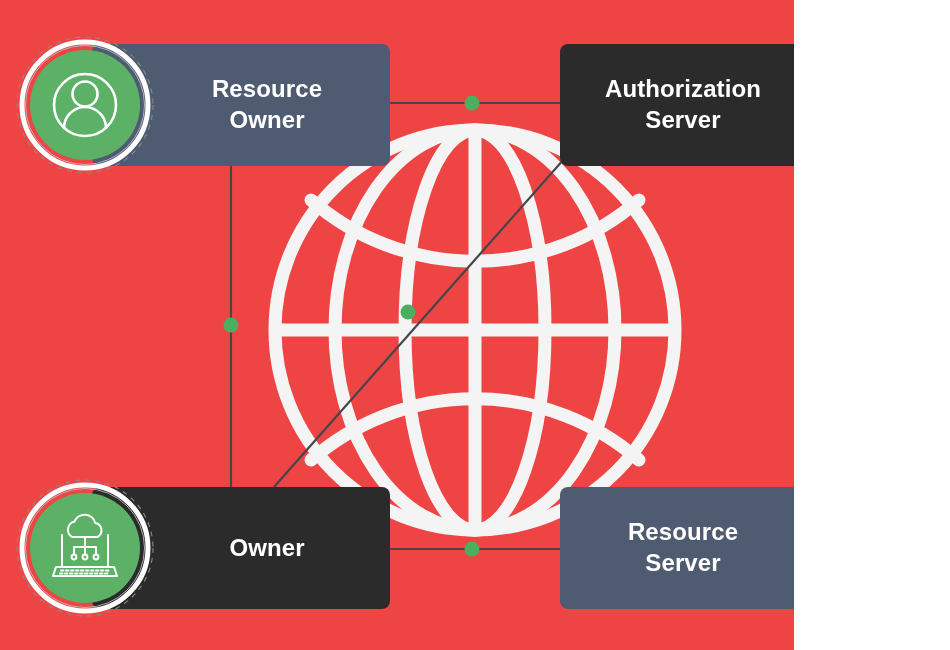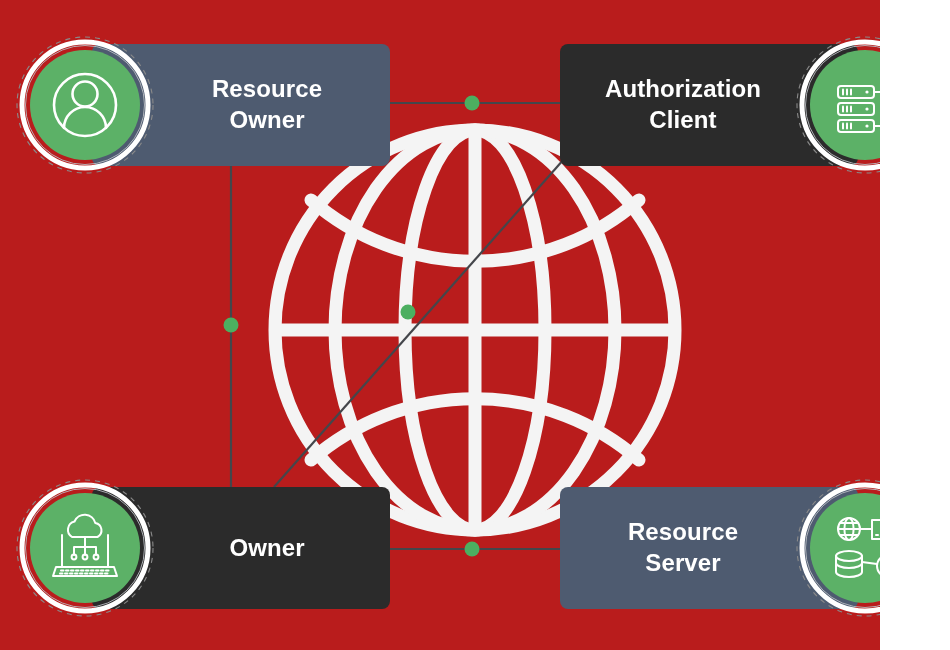--- a/index.html
+++ b/index.html
@@ -5,23 +5,23 @@
   html, body {
     margin: 0;
     padding: 0;
     background: #ffffff;
   }
   body {
     font-family: "Liberation Sans", sans-serif;
   }
   #canvas {
     position: relative;
-    width: 880px;
+    width: 794px;
     height: 650px;
-    background: #b91c1c;
+    background: #ef4444;
     overflow: hidden;
   }
 
   
   #globe-watermark {
     position: absolute;
     left: 0; top: 0;
     width: 950px; height: 650px;
     pointer-events: none;
   }
@@ -128,21 +128,21 @@
           <circle cx="71" cy="60" r="12.5"></circle>
           <path d="M 50 94 a 21 21 0 0 1 42 0"></path>
         </g>
       </svg>
     </div>
   </div>
 
   <div class="node">
     <div class="node-box dark" style="left:560px; top:44px; width:298px; height:122px;">
       <div class="node-label label-shift-left">Authorization
-Client</div>
+Server</div>
     </div>
     <div class="badge" style="left:794px; top:34px;">
       <svg width="142" height="142" viewBox="0 0 142 142" xmlns="http://www.w3.org/2000/svg">
         <circle cx="71" cy="71" r="68" fill="none" stroke="#8a8a8a" stroke-width="1.1" stroke-dasharray="5 5"></circle>
         <circle cx="71" cy="71" r="63" fill="none" stroke="#ffffff" stroke-width="5"></circle>
         <circle cx="71" cy="71" r="59.5" fill="none" stroke="#b9bcc2" stroke-width="0.9"></circle>
         <circle cx="71" cy="71" r="55" fill="#5cb167"></circle>
 
         <g fill="none" stroke="#ffffff" stroke-width="2" stroke-linecap="round" stroke-linejoin="round">
 

